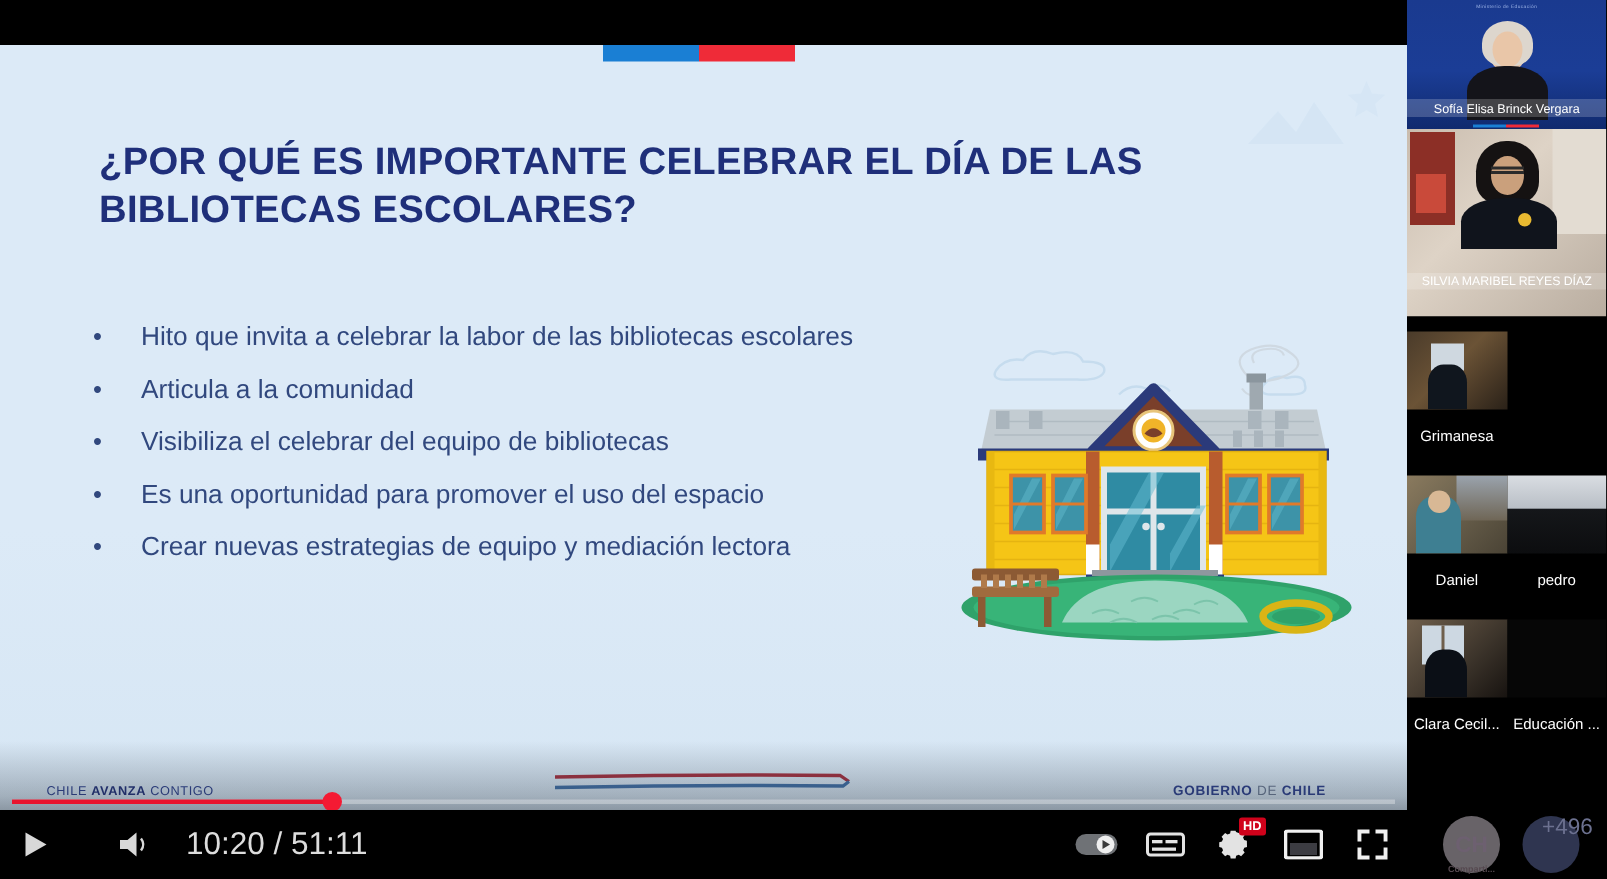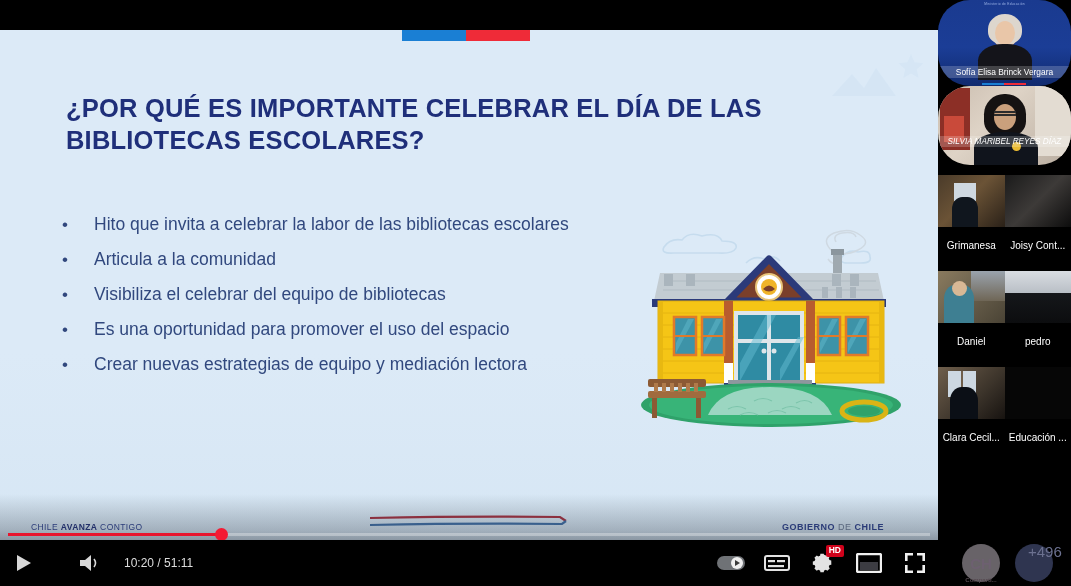--- a/index.html
+++ b/index.html
@@ -95,21 +95,21 @@
     position:absolute; left:0; bottom:0; width:938px; height:46px;
     background:#000; display:flex; align-items:center;
   }
   .ctrl-left{ display:flex; align-items:center; height:46px; }
   .ctrl-right{ position:absolute; right:0; top:0; height:46px; display:flex; align-items:center; }
   .cbtn{
     width:46px; height:46px; display:flex; align-items:center; justify-content:center;
     cursor:pointer; position:relative;
   }
   .time-display{
-    color:#ddd; font-size:12px; margin-left:12px; white-space:nowrap;
+    color:#ddd; font-size:21px; margin-left:12px; white-space:nowrap;
     font-family:"Liberation Sans", sans-serif;
   }
   .hd-badge{
     position:absolute; top:5px; right:2px; background:#d0021b; color:#fff;
     font-size:8.5px; font-weight:bold; padding:1px 3px; border-radius:2px; line-height:1.15;
   }
   .ch-bubble{
     position:absolute; left:962px; bottom:4px; width:38px; height:38px; border-radius:50%;
     background:rgba(190,180,190,.55); color:#6d6070; font-size:15px; font-weight:bold;
     display:flex; align-items:center; justify-content:center; z-index:6;
@@ -121,21 +121,21 @@
   }
   .fs-count{
     position:absolute; left:1028px; bottom:26px; color:#6c7190; font-size:15px; z-index:6;
   }
 
   
   #rail{
     position:absolute; left:938px; top:0; width:133px; height:586px;
     background:#000; overflow:hidden;
   }
-  .tile{ position:relative; width:133px; background:#000; overflow:hidden;border-radius:32px; }
+  .tile{ position:relative; width:133px; background:#000; overflow:hidden; }
   .tile-name{
     position:absolute; left:0; right:0; color:#fff;
     font-size:8.5px; white-space:nowrap; overflow:hidden;
   }
 
   
   .tile-big{ height:86px; }
   .tile-big .cam{ position:absolute; inset:0; }
   .tile-big .tile-name{
     bottom:8px; text-align:center; font-size:8.4px;
@@ -428,45 +428,41 @@
     <div style="position:absolute;left:57px;top:21px;width:20px;height:24px;border-radius:50%;background:#e9c6a8;"></div>
     <div class="avatar-body" style="left:40px;top:44px;width:54px;height:36px;background:#14141a;"></div>
     <div class="tile-flagline" style="bottom:1px;">
         <i style="background:#1a7fd4"></i>
         <i style="background:#ef2b38"></i>
       </div>
     <div class="tile-name">Sofía Elisa Brinck Vergara</div>
   </div>
 
 
-  <div class="tile tile-big" style="height:79px;font-style:italic;">
+  <div class="tile tile-big" style="height:125px;">
     <div class="cam" style="background:linear-gradient(135deg,#c9bcae 0%,#ded3c6 40%,#b9ada0 100%);"></div>
     <div style="position:absolute;left:2px;top:2px;width:30px;height:62px;background:#8c2f26;"></div>
     <div style="position:absolute;left:6px;top:30px;width:20px;height:26px;background:#c94a3a;"></div>
     <div style="position:absolute;right:0;top:0;width:36px;height:70px;background:#e3dcd2;"></div>
     <div style="position:absolute;left:46px;top:8px;width:42px;height:42px;border-radius:48% 48% 35% 35%;background:#151212;"></div>
     <div style="position:absolute;left:56px;top:18px;width:22px;height:26px;border-radius:50%;background:#caa07c;"></div>
     <div style="position:absolute;left:56px;top:25px;width:22px;height:5px;border-top:2px solid #2b2b2b;border-bottom:2px solid #2b2b2b;"></div>
     <div class="avatar-body" style="left:36px;top:46px;width:64px;height:34px;background:#10141c;"></div>
     <div style="position:absolute;left:74px;top:56px;width:9px;height:9px;border-radius:50%;background:#e8b931;"></div>
     <div class="tile-name" style="bottom:18px;text-align:center;font-size:8.2px;">SILVIA MARIBEL REYES DÍAZ</div>
   </div>
 
   <div class="grid-row" style="margin-top:10px;">
     <div class="gcell">
       <div class="thumb" style="background:linear-gradient(135deg,#4a3b2a 0%,#6b5336 45%,#2a2118 100%);">
         <div style="position:absolute;left:16px;top:8px;width:22px;height:18px;background:#cfd8e0;"></div>
         <div style="position:absolute;left:14px;top:22px;width:26px;height:30px;border-radius:40% 40% 0 0;background:#10161e;"></div>
       </div>
       <div class="gname">Grimanesa</div>
     </div>
-    <div class="gcell">
-      <div class="thumb" style="background:linear-gradient(135deg,#1b1b1b 0%,#3d3a38 50%,#0d0d0d 100%);"></div>
-      <div class="gname">Joisy Cont...</div>
-    </div>
   </div>
 
   <div class="grid-row" style="margin-top:8px;">
     <div class="gcell">
       <div class="thumb" style="background:linear-gradient(135deg,#8a7a5e 0%,#6f6550 40%,#4a4335 100%);">
         <div style="position:absolute;right:0;top:0;width:34px;height:30px;background:linear-gradient(180deg,#9aa3ad,#6f6656);"></div>
         <div style="position:absolute;left:6px;top:14px;width:30px;height:38px;border-radius:36% 36% 0 0;background:#3e7f92;"></div>
         <div style="position:absolute;left:14px;top:10px;width:15px;height:15px;border-radius:50%;background:#d8b895;"></div>
       </div>
       <div class="gname">Daniel</div>

